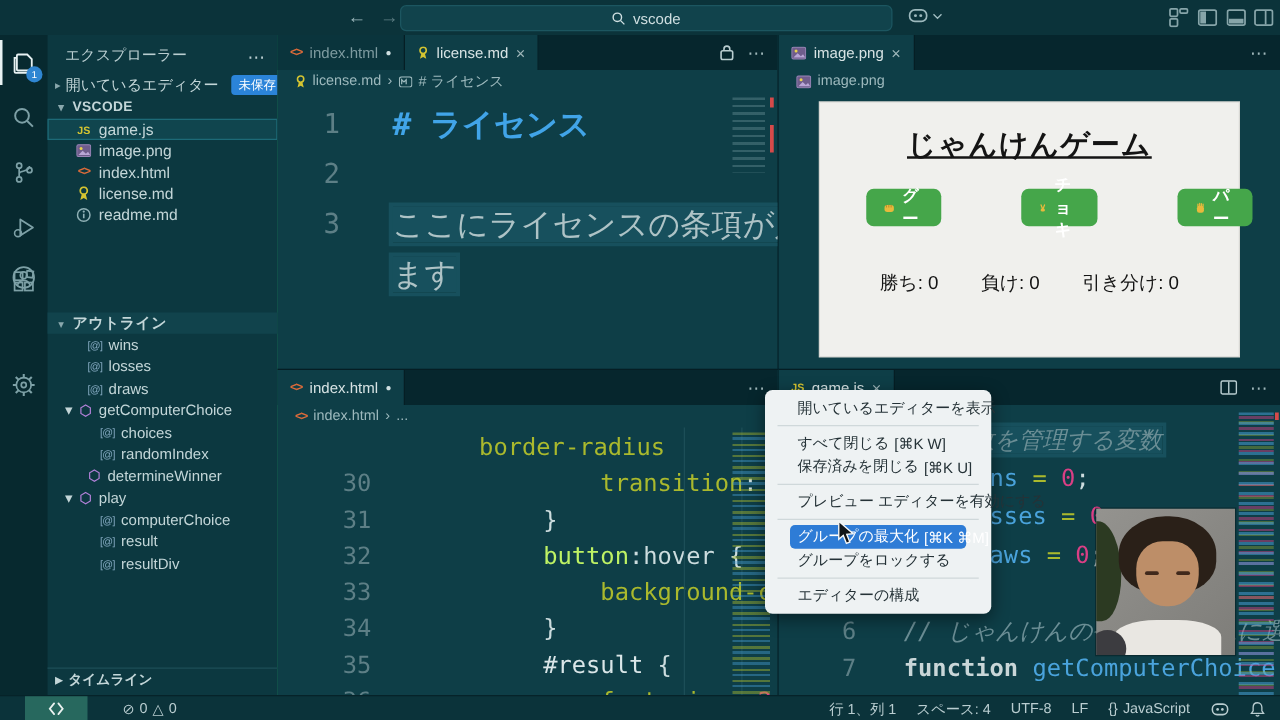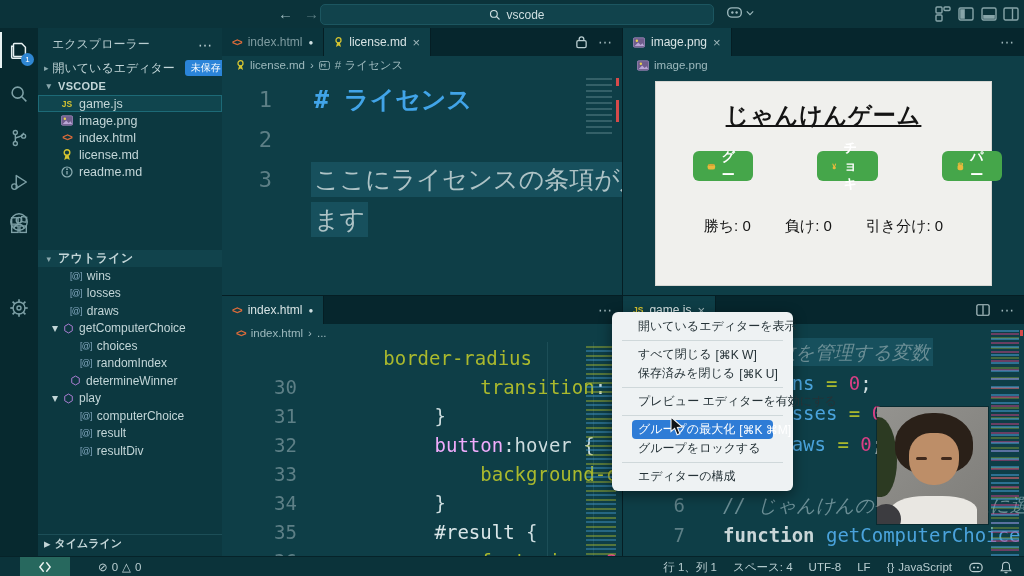--- a/index.html
+++ b/index.html
@@ -58,21 +58,21 @@
   .codearea{position:absolute;left:0;right:0;bottom:0;font-family:"DejaVu Sans Mono",monospace;}
   .cl{display:flex;white-space:pre;}
   .ln{color:#5d7f86;text-align:right;flex:none;}
   
   .tk-mdhead{color:#41a4e8;font-weight:bold;}
   .tk-text{color:#aec3c6;}
   .tk-hl{background:#17505d;box-shadow:0 0 0 3px #17505d;}
   .tk-comment{color:#6b8e95;font-style:italic;}
   .tk-prop{color:#aab92d;}
   .tk-punct{color:#ccdcde;}
-  .tk-csssel{color:#f0abfc;}
+  .tk-csssel{color:#bef264;}
   .tk-id{color:#dae6e8;}
   .tk-num{color:#da3f85;}
   .tk-kw{color:#c9d6d8;font-weight:bold;}
   .tk-fn{color:#4aa3dc;}
   .tk-var{color:#4aa3dc;}
   .tk-op{color:#aab92d;}
   .tk-str{color:#4fb3c9;}
   .tk-ws{color:transparent;}
   .guide{position:absolute;width:1px;background:#1c4e57;top:0;bottom:0;}
 

